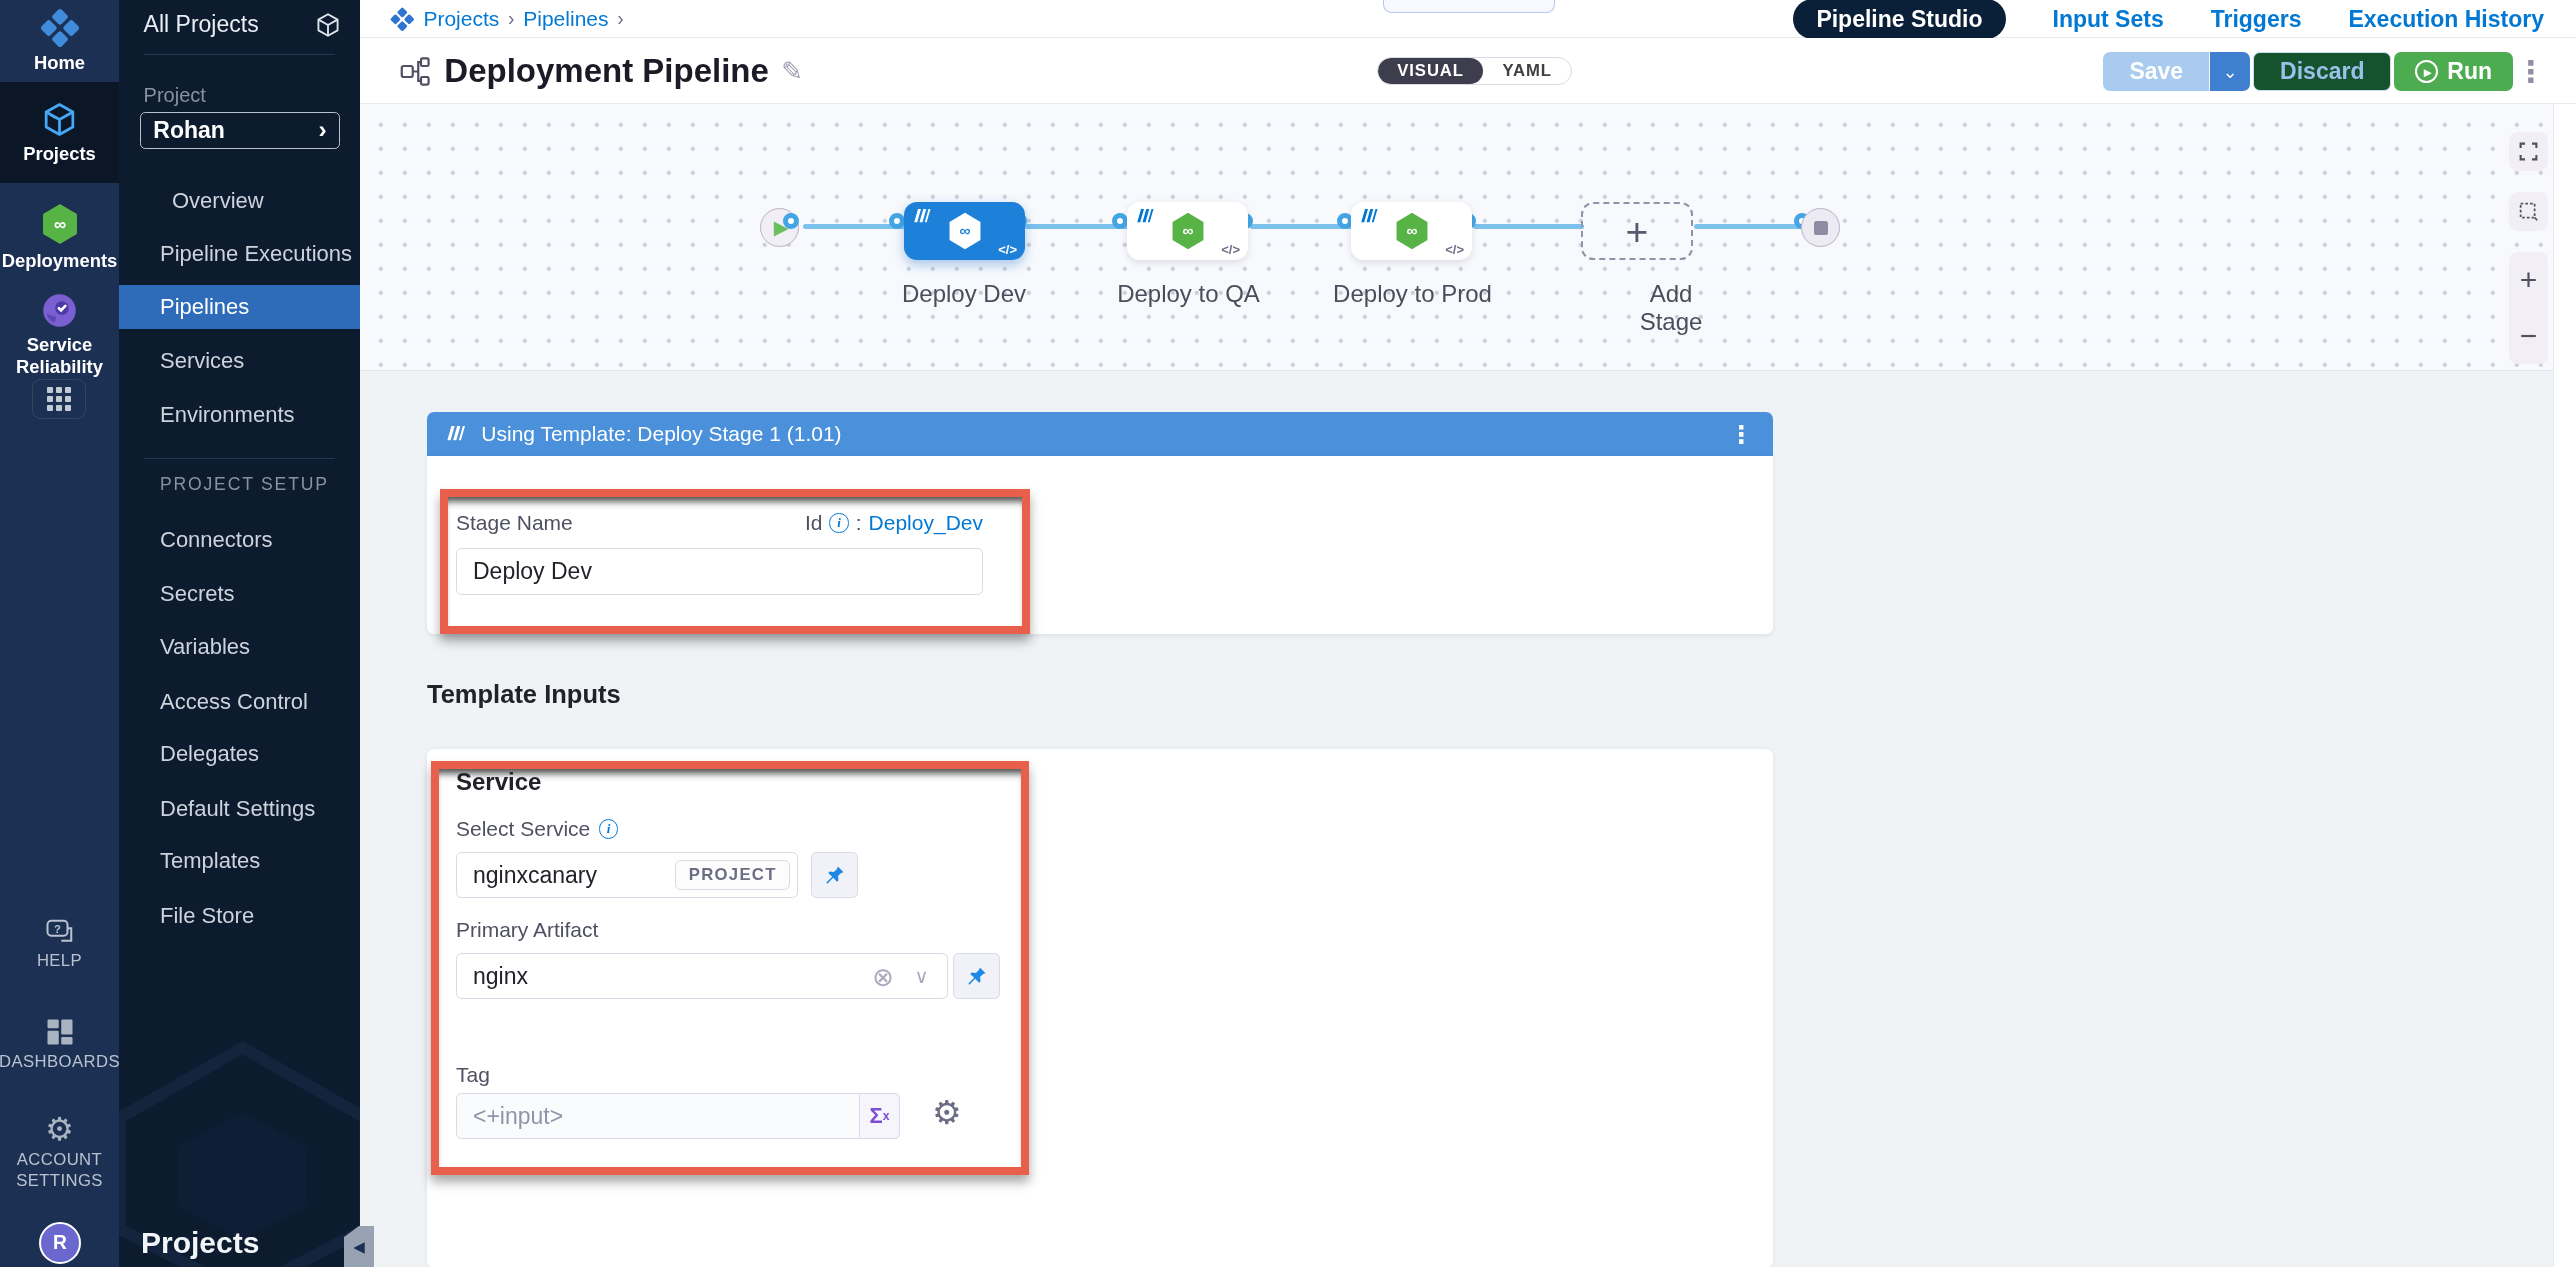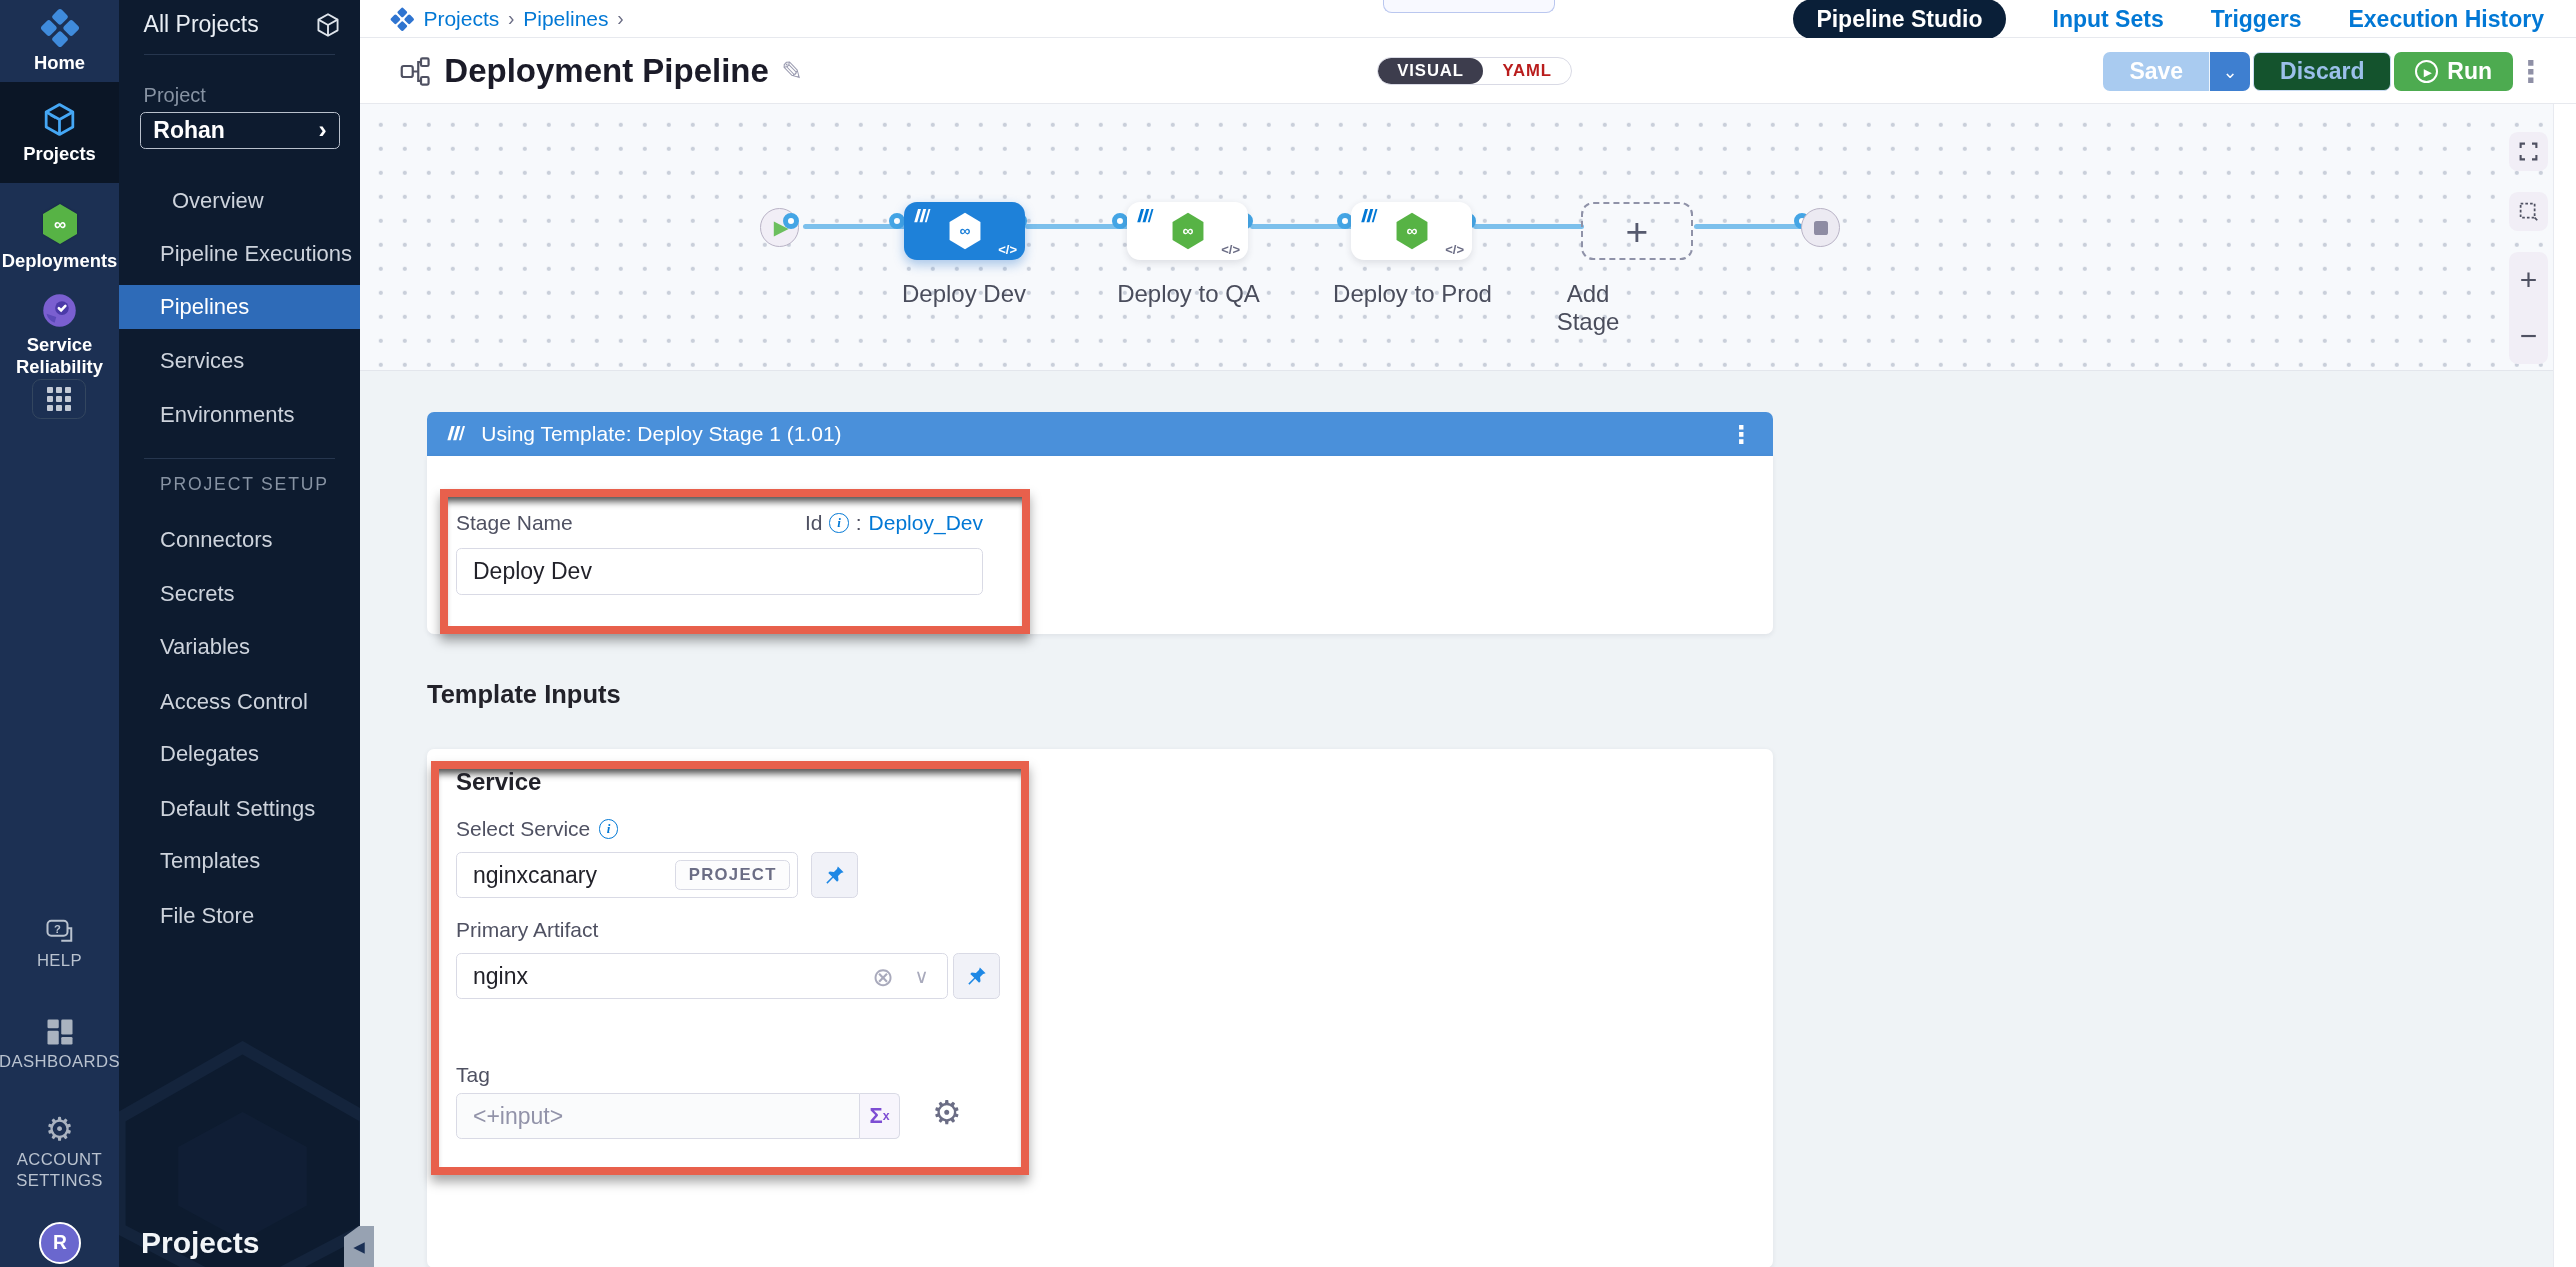--- a/index.html
+++ b/index.html
@@ -47,21 +47,21 @@
   .tab{color:#0278d5;font-size:23px;font-weight:600;cursor:pointer;white-space:nowrap;}
   .tab.active{background:#0a1f38;color:#fff;border-radius:877px;padding:6.1px 23px;}
 
   .row2{position:absolute;left:0;right:0;top:38px;height:66px;border-bottom:0.9px solid #e7e9ee;background:#fff;}
   .title-group{position:absolute;left:39px;top:0;height:66px;display:flex;align-items:center;gap:12.3px;}
   .page-title{color:#1b1b28;font-size:33px;font-weight:700;margin:0;}
   .pencil{color:#9a9bb0;font-size:26px;cursor:pointer;}
   .toggle{position:absolute;left:1017px;top:19.3px;height:28px;display:flex;border:1.8px solid #d9dae5;border-radius:877px;background:#fff;overflow:hidden;}
   .toggle .seg{display:flex;align-items:center;padding:0 19.3px;font-size:16.7px;font-weight:700;letter-spacing:0.9px;cursor:pointer;}
   .toggle .seg.on{background:#3d3d4d;color:#fff;border-radius:877px;}
-  .toggle .seg.off{color:#b91c1c;}
+  .toggle .seg.off{color:#404040;}
   .actions{position:absolute;right:30px;top:14px;height:39px;display:flex;align-items:center;gap:3px;}
   .btn{height:39px;display:flex;align-items:center;justify-content:center;border-radius:7px;font-size:23px;font-weight:700;cursor:pointer;white-space:nowrap;}
   .save-wrap{display:flex;height:39px;border-radius:7px;overflow:hidden;}
   .save-main{background:#a9cbf0;color:#fff;padding:0 26px;display:flex;align-items:center;font-size:23px;font-weight:700;cursor:pointer;border-right:1.8px solid rgba(255,255,255,.8);}
   .save-caret{background:#3e7fd0;color:#fff;width:40px;display:flex;align-items:center;justify-content:center;font-size:17.6px;cursor:pointer;}
   .discard{background:#14532d;border:1.8px solid #c9dcf3;color:#9cc0ea;padding:16px 26px;}
   .run{background:#4dab50;color:#fff;padding:0 21px;gap:8.8px;}
   .run .playcirc{width:23px;height:23px;border:2.2px solid #fff;border-radius:50%;display:flex;align-items:center;justify-content:center;font-size:10.5px;padding-left:1.8px;}
   .kebab{color:#8f90a6;font-size:30px;font-weight:700;cursor:pointer;line-height:1;}
 
@@ -396,21 +396,21 @@
       <div class="addstage">
           <span class="plus">+</span>
         </div>
       <div class="endnode">
           <i></i>
         </div>
 
       <div class="nlabel" style="left:516px;width:176px;">Deploy Dev</div>
       <div class="nlabel" style="left:723px;width:211px;">Deploy to QA</div>
       <div class="nlabel" style="left:947px;width:211px;">Deploy to Prod</div>
-      <div class="nlabel" style="left:1172px;width:112px;">Add Stage</div>
+      <div class="nlabel" style="left:1255px;width:112px;">Add Stage</div>
 
       <div class="cbtn" style="top:28px;">
         <svg width="21" height="21" viewBox="0 0 24 24" fill="none" stroke="#4f5162" stroke-width="2.4">
             <path d="M3 8V3h5M16 3h5v5M21 16v5h-5M8 21H3v-5"></path>
           </svg>
       </div>
       <div class="cbtn" style="top:88px;">
         <svg width="21" height="21" viewBox="0 0 24 24" fill="none" stroke="#4f5162" stroke-width="2" stroke-dasharray="3 2.4">
             <rect x="3" y="3" width="16" height="16"></rect>
             <path d="M19 19l3 3" stroke-dasharray="0"></path>

